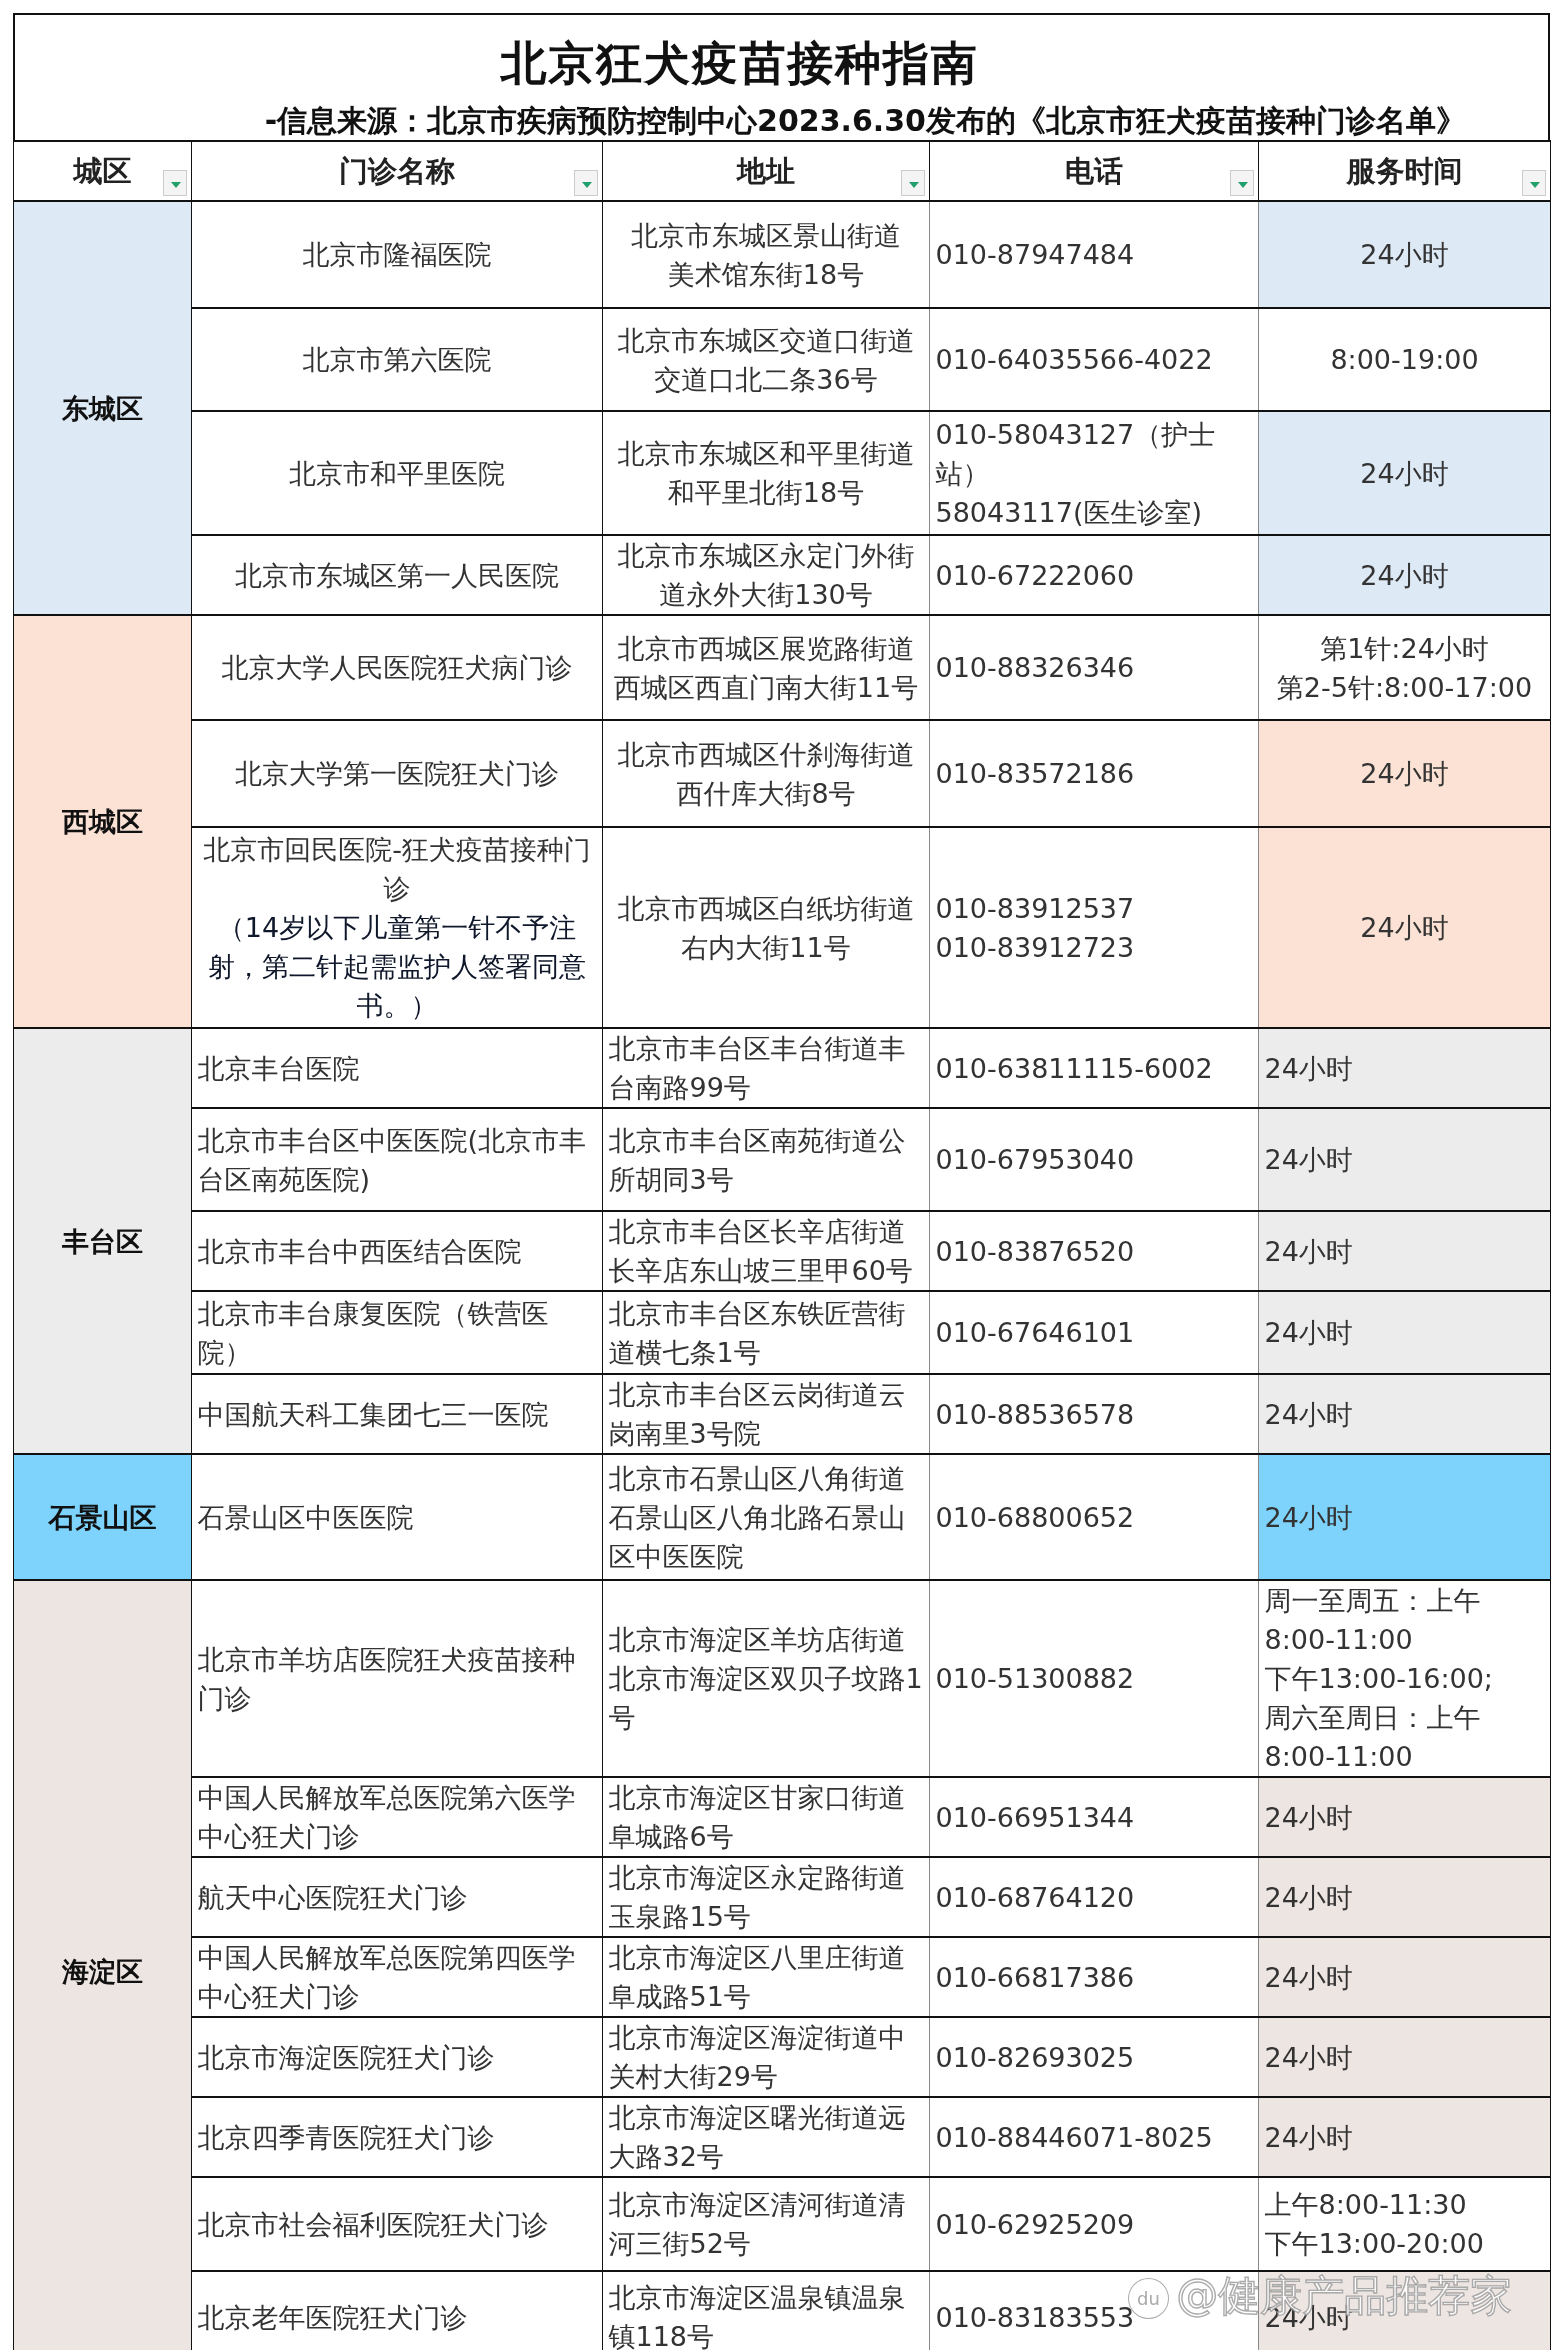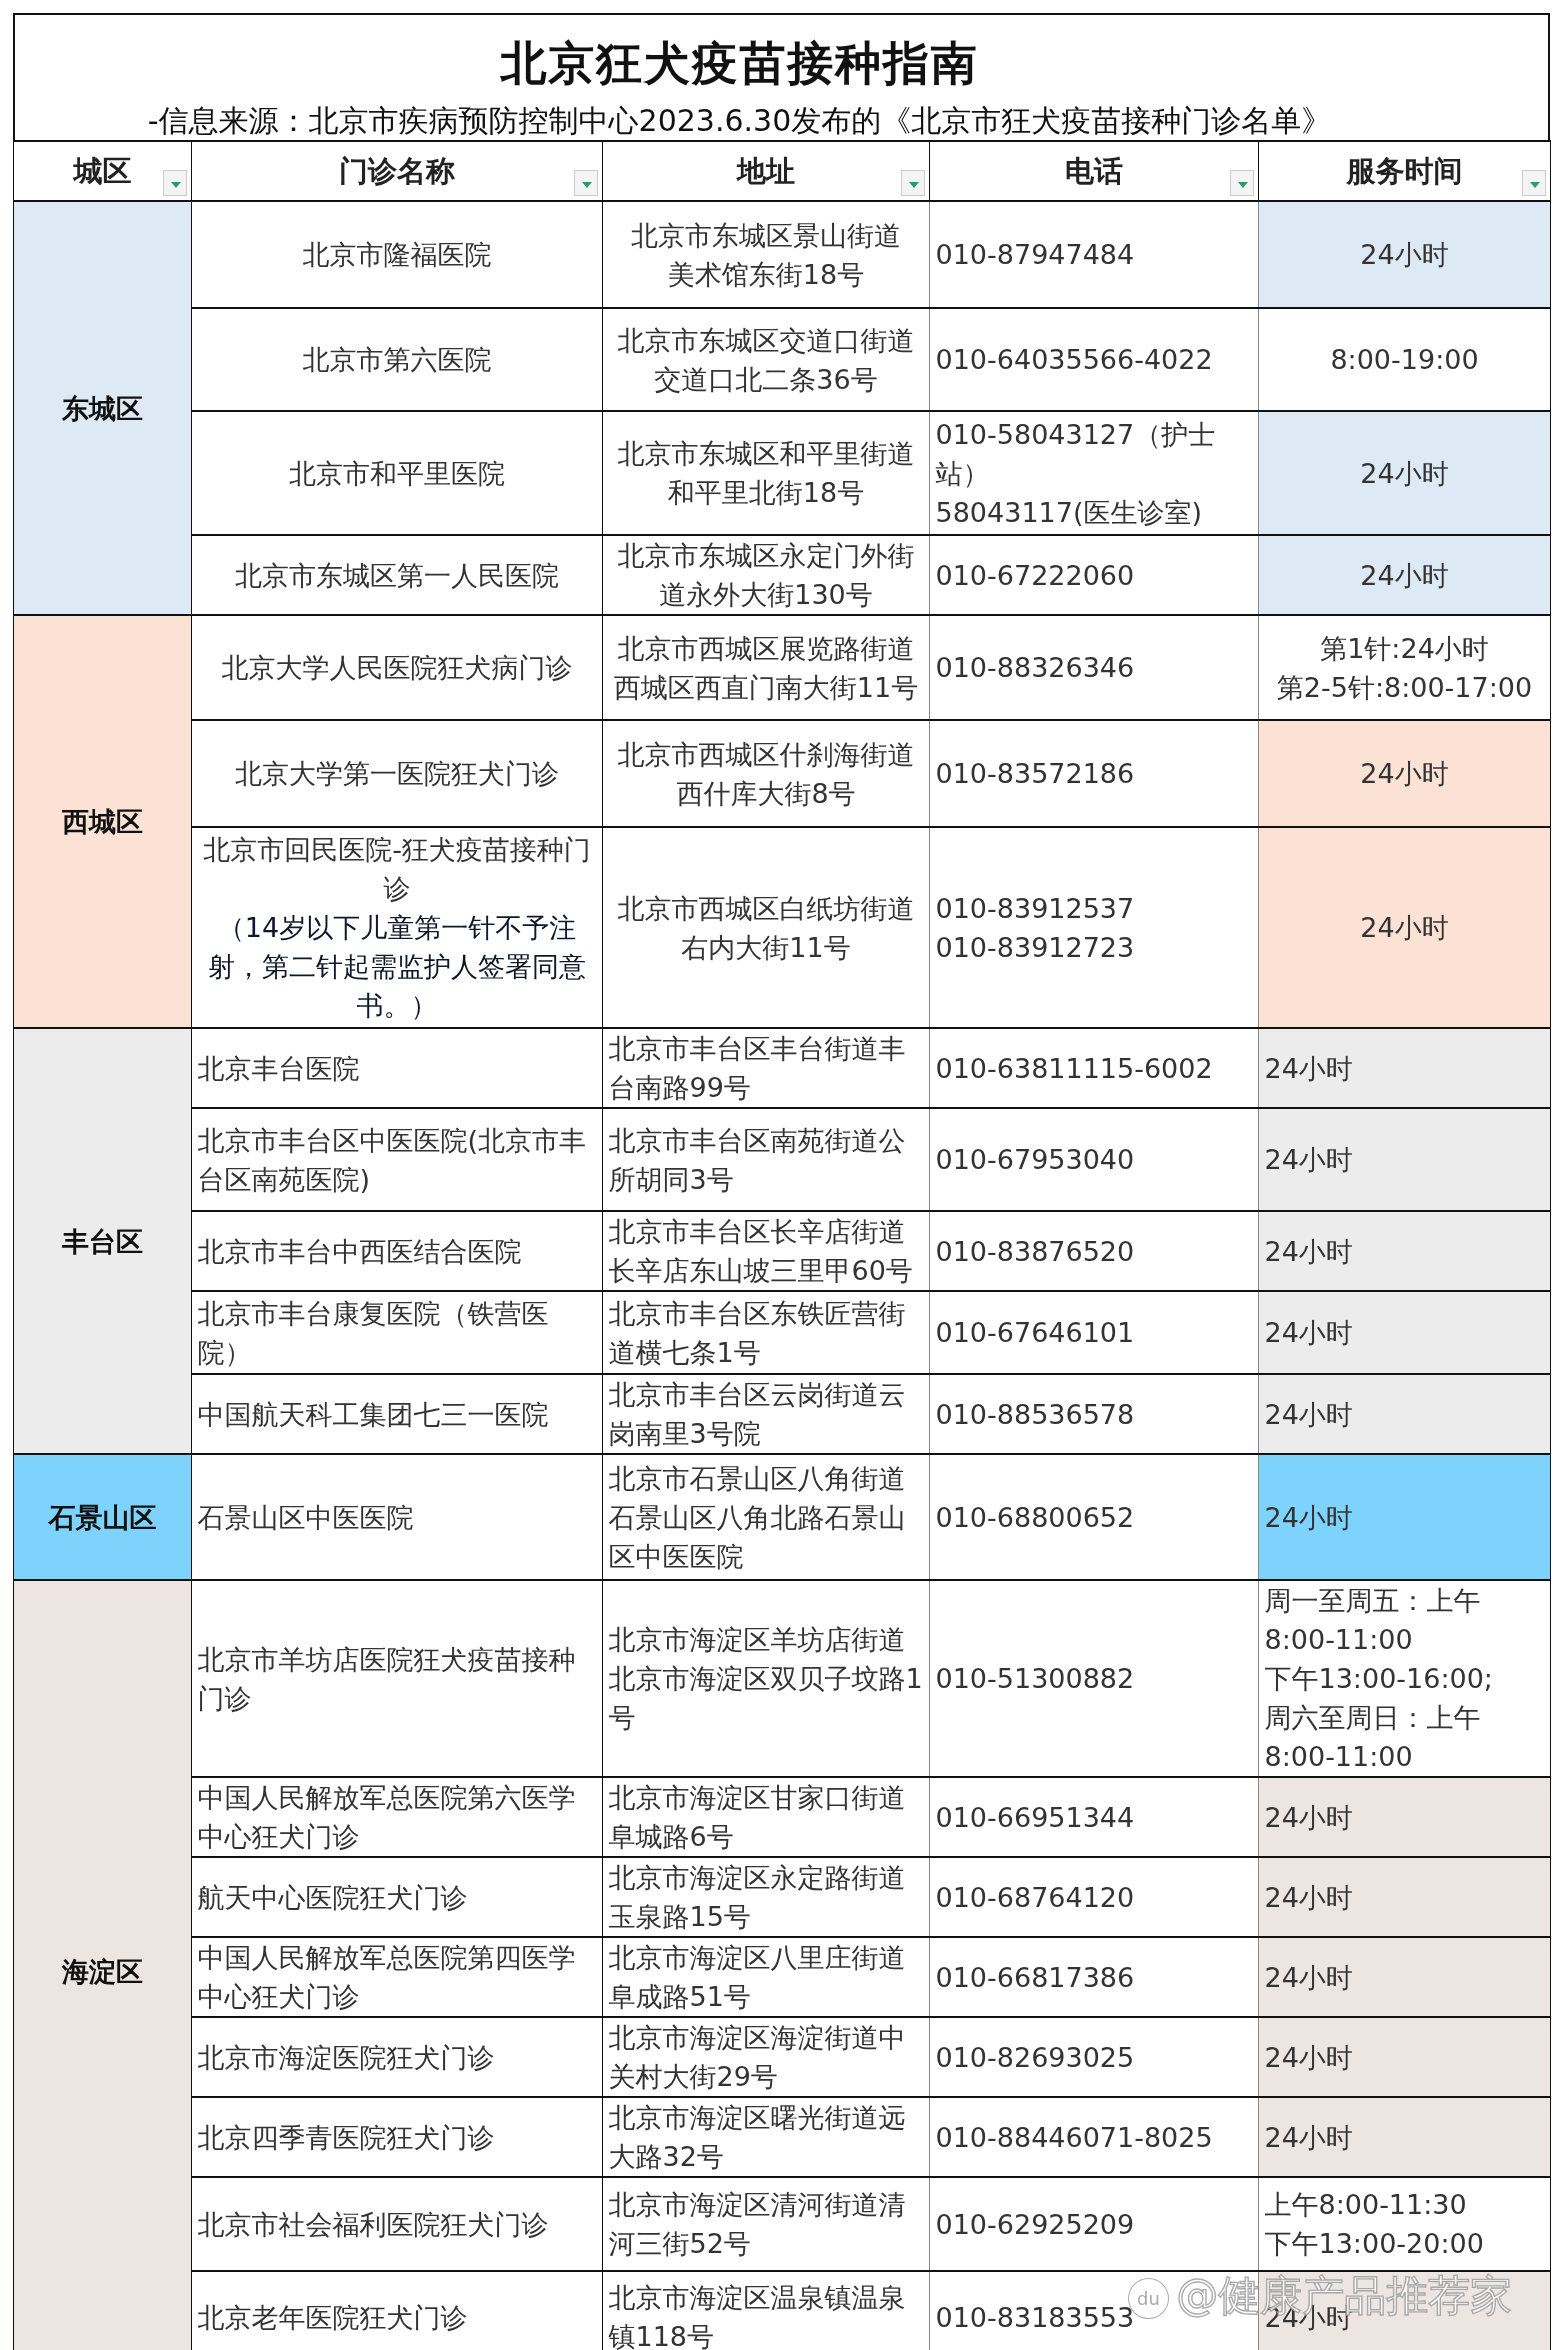--- a/index.html
+++ b/index.html
@@ -3,21 +3,21 @@
 <meta charset="utf-8">
 <style>
   html, body { margin: 0; padding: 0; background: #ffffff; }
   body { width: 1561px; height: 2351px; position: relative; overflow: hidden;
          font-family: "DejaVu Sans", "Liberation Sans", sans-serif; color: #333; }
   .sheet { position: absolute; left: 13px; top: 13px; width: 1537px; height: 2338px;
            border-left: 2.8px solid #111; border-right: 2.8px solid #111; border-top: 2.8px solid #111; box-sizing: border-box; }
   .title-block { position: absolute; left: 13px; top: 13px; width: 1453px; height: 127px;
                  text-align: center; box-sizing: border-box; }
   .title { position: absolute; left: 0; right: 0; top: 20px; font-size: 46px; font-weight: bold; color: #111; letter-spacing: 1.8px; }
-  .subtitle { position: absolute; left: 0; right: 0; top: 88px; font-size: 30px; font-weight: normal; color: #111; }
+  .subtitle { position: absolute; left: 0; right: 0; top: 88px; font-size: 30px; font-weight: bold; color: #111; text-align: right; }
   table.grid { position: absolute; left: 13px; top: 140px; border-collapse: collapse; table-layout: fixed; width: 1537px; }
   table.grid col.c1 { width: 178px; } table.grid col.c2 { width: 411px; }
   table.grid col.c3 { width: 327px; } table.grid col.c4 { width: 329px; } table.grid col.c5 { width: 292px; }
   table.grid th, table.grid td { border-left: 1.8px solid #111; border-right: 1.8px solid #111; border-top: 2.8px solid #111; border-bottom: 2.8px solid #111;
      padding: 0 5.5px; font-size: 27px; line-height: 39px; vertical-align: middle; overflow: hidden; box-sizing: border-box; }
   table.grid td.addr, table.grid td.phone { border-left: 0.9px solid #888; border-right: 0.9px solid #888; }
   table.grid th { height: 60px; font-weight: bold; font-size: 29px; color: #222; position: relative; text-align: center; background: #fff; }
   .filter-btn { position: absolute; right: 3.7px; bottom: 3.7px; width: 24px; height: 26px; background: #f4f4f4; border: 0.9px solid #ccc; box-sizing: border-box; cursor: pointer; }
   .filter-btn::after { content: ""; position: absolute; left: 6.4px; top: 11px; border-left: 5.5px solid transparent; border-right: 5.5px solid transparent; border-top: 6.4px solid #22a06b; }
   td.district { font-weight: bold; text-align: center; color: #111; font-size: 28.5px; }

